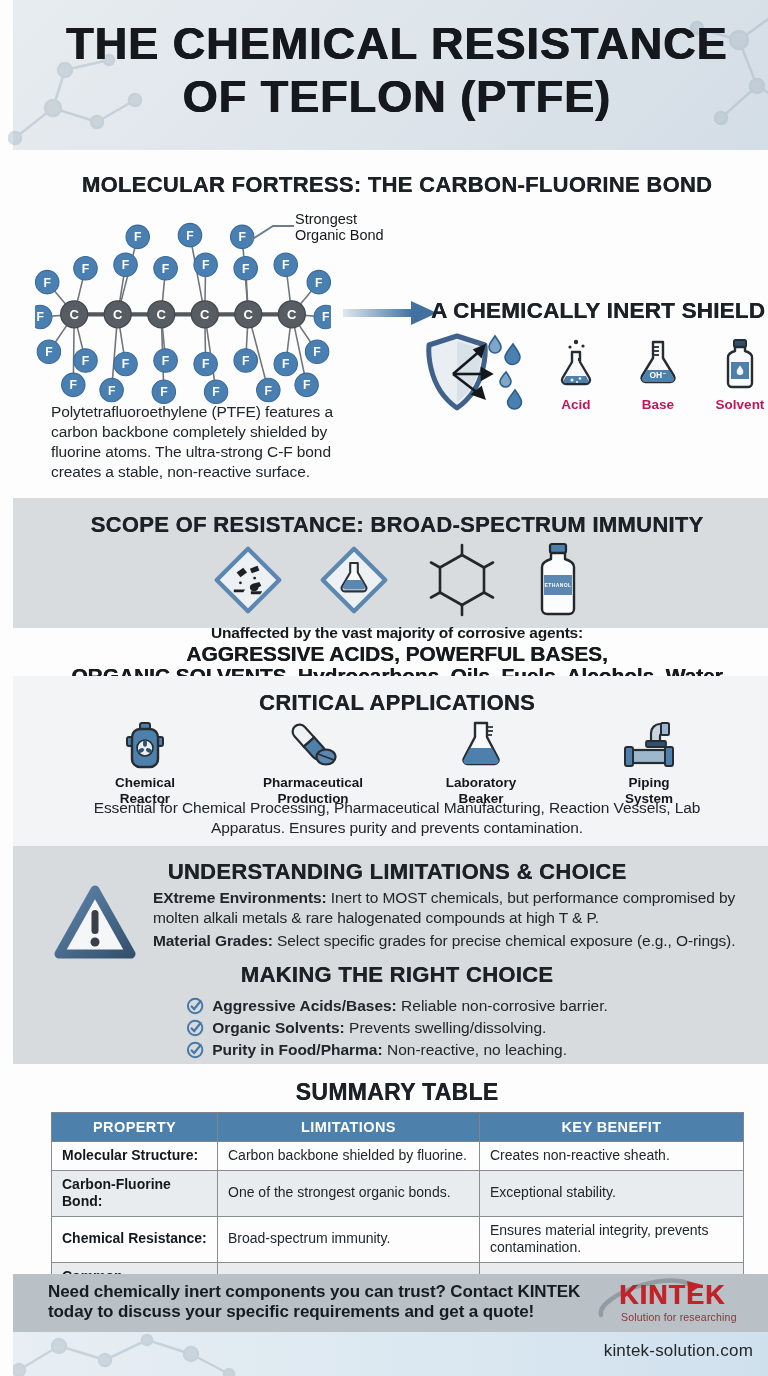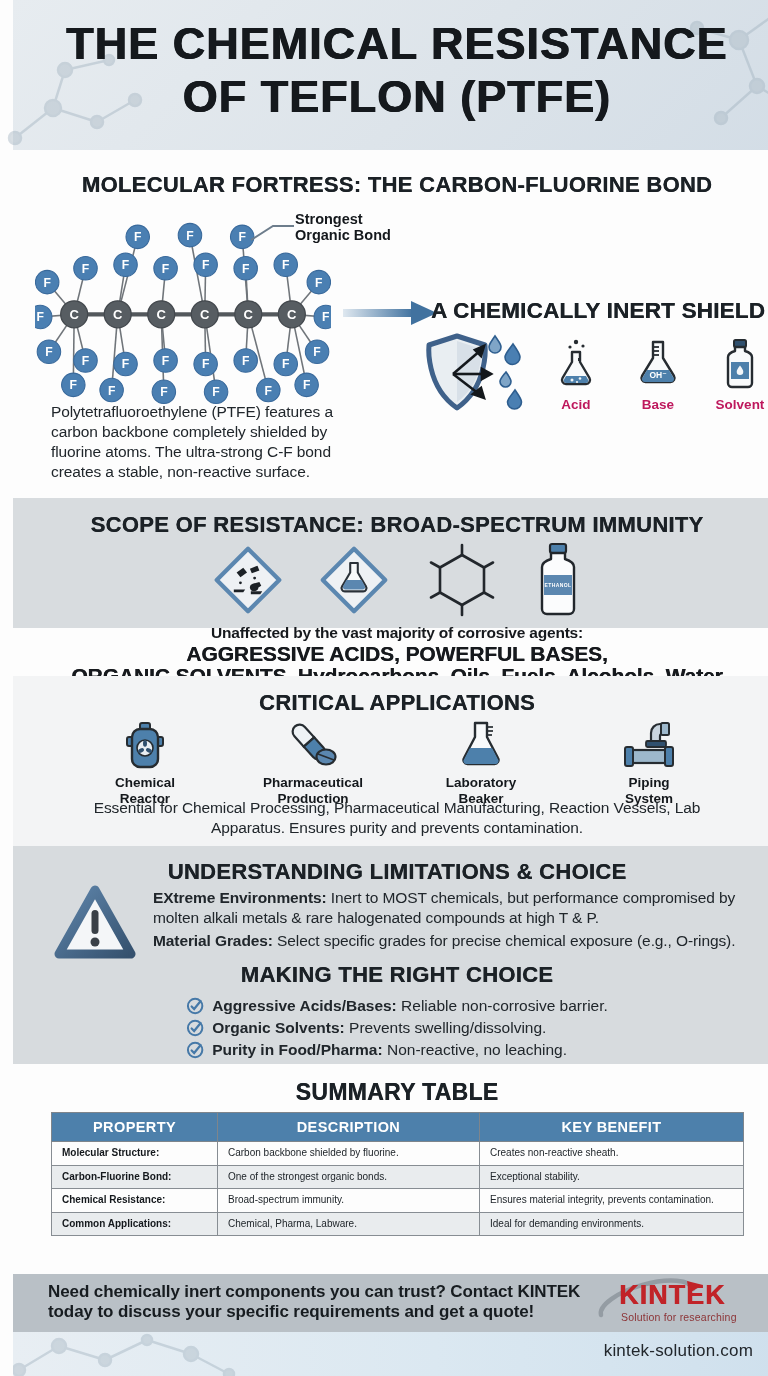--- a/index.html
+++ b/index.html
@@ -20,21 +20,21 @@
          text-shadow:.5px 0 0 #15191d,-.5px 0 0 #15191d;}
   .title span{display:block;}
 
   h2.sec{position:absolute;left:0;right:0;margin:0;text-align:center;color:#1b2126;
          font-size:22px;font-weight:700;letter-spacing:.3px;
          text-shadow:.35px 0 0 #1b2126;}
   .p{font-size:15.5px;line-height:1.29;color:#20262b;letter-spacing:-.1px;}
   .bld{font-weight:700;}
 
   
-  .callout{position:absolute;left:282px;top:62px;font-size:14.5px;font-weight:700;color:#14181c;line-height:1.1;}
+  .callout{position:absolute;left:282px;top:62px;font-size:14.5px;font-weight:400;color:#14181c;line-height:1.1;}
   .callout span{display:block;}
   .mol-wrap{position:absolute;left:22px;top:64px;}
   .leader{position:absolute;left:236px;top:72px;}
   .arrow-wrap{position:absolute;left:330px;top:150px;}
   .shield-head{position:absolute;left:406px;top:148px;width:358px;margin:0;text-align:center;
                font-size:22.5px;font-weight:700;color:#1b2126;letter-spacing:.2px;text-shadow:.35px 0 0 #1b2126;}
   .chemrow{position:absolute;left:410px;top:182px;width:352px;display:flex;align-items:flex-end;gap:16px;}
   .chem-item{display:flex;flex-direction:column;align-items:center;width:66px;}
   .chem-item .lbl{font-size:13.5px;font-weight:700;color:#be185d;margin-top:3px;}
   .fort-desc{position:absolute;left:38px;top:252px;width:308px;}
@@ -59,21 +59,21 @@
   .limit-points p{margin:0 0 3px 0;}
   .choice-head{top:116px;font-size:21.5px;}
   .choice-list{position:absolute;top:148px;left:50%;transform:translateX(-50%);width:max-content;}
   .choice-line{display:flex;align-items:center;gap:8px;margin:2px 0;font-size:15.5px;color:#20262b;line-height:20px;}
 
   
   .stable{position:absolute;left:38px;top:48px;width:692px;border-collapse:collapse;table-layout:fixed;}
   .stable col.c0{width:166px;} .stable col.c1{width:262px;} .stable col.c2{width:264px;}
   .stable th{background:#4d80ab;color:#fff;font-size:14.5px;font-weight:700;letter-spacing:.4px;
              padding:6px 8px;border:1px solid #7e858c;}
-  .stable td{border:1px solid #878d93;font-size:10px;color:#20262b;padding:5px 10px;vertical-align:middle;line-height:1.25;}
+  .stable td{border:1px solid #878d93;font-size:14px;color:#20262b;padding:5px 10px;vertical-align:middle;line-height:1.25;}
   .stable td.prop{font-weight:700;color:#14181c;}
   .stable tr:nth-child(even) td{background:#e9ecee;}
   .stable tr:nth-child(odd) td{background:#fdfdfd;}
 
   
   .cta-text{position:absolute;left:35px;top:8px;width:565px;font-size:17px;font-weight:700;color:#171c20;line-height:1.18;letter-spacing:-.1px;}
   .logo{position:absolute;right:22px;top:4px;width:158px;height:52px;}
   .logo .swoosh{position:absolute;left:-14px;top:-5px;}
   .logo .kintek{position:absolute;left:18px;top:2px;font-size:27px;font-weight:700;letter-spacing:1px;color:#c12328;text-shadow:.4px 0 0 #c12328;}
   .logo .tag{position:absolute;left:20px;top:33px;font-size:10.5px;color:#8c3336;letter-spacing:.2px;text-align:right;}
@@ -476,21 +476,21 @@
     <h2 class="sec" style="top:15px;font-size:23px">SUMMARY TABLE</h2>
     <table class="stable">
       <colgroup>
           <col class="c0">
           <col class="c1">
           <col class="c2">
         </colgroup>
       <thead>
         <tr>
           <th>PROPERTY</th>
-          <th>DESCRIPTION</th>
+          <th>LIMITATIONS</th>
           <th>KEY BENEFIT</th>
         </tr>
       </thead>
       <tbody>
         <tr>
           <td class="prop">Molecular Structure:</td>
           <td>Carbon backbone shielded by fluorine.</td>
           <td>Creates non-reactive sheath.</td>
         </tr>
         <tr>

